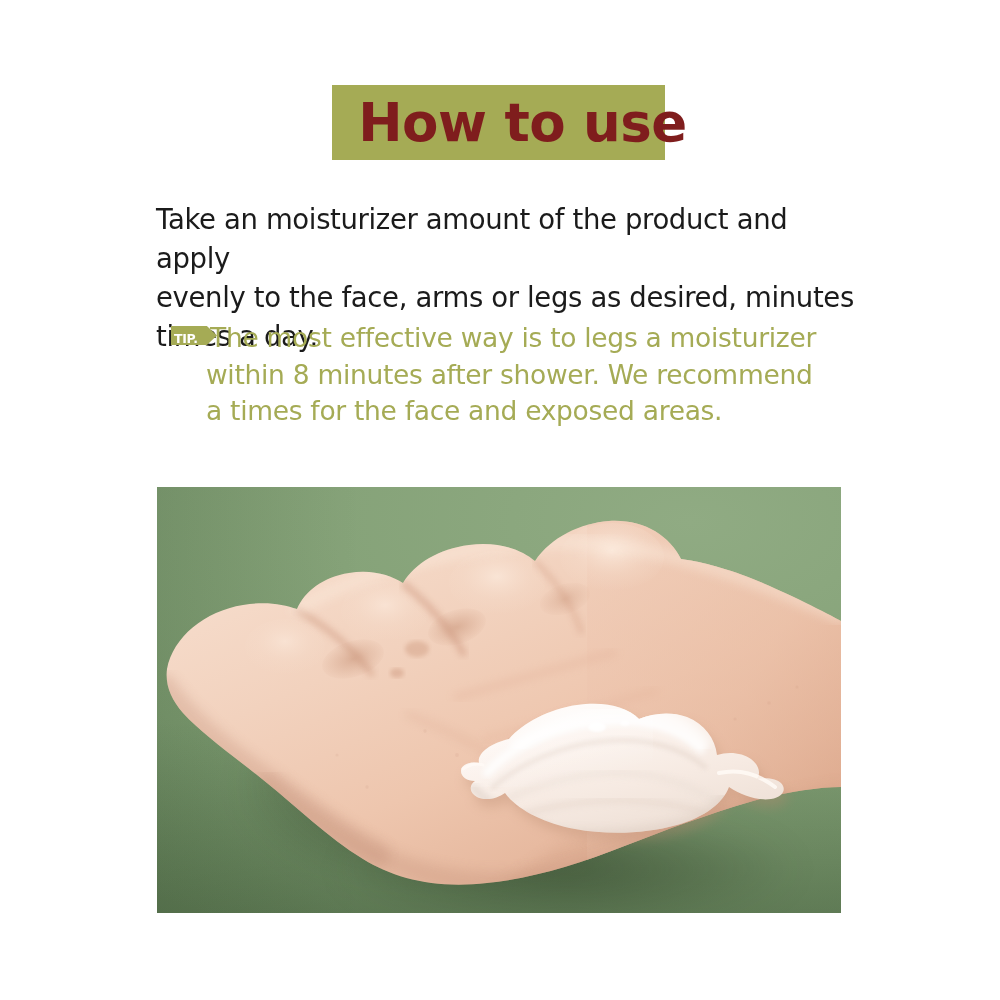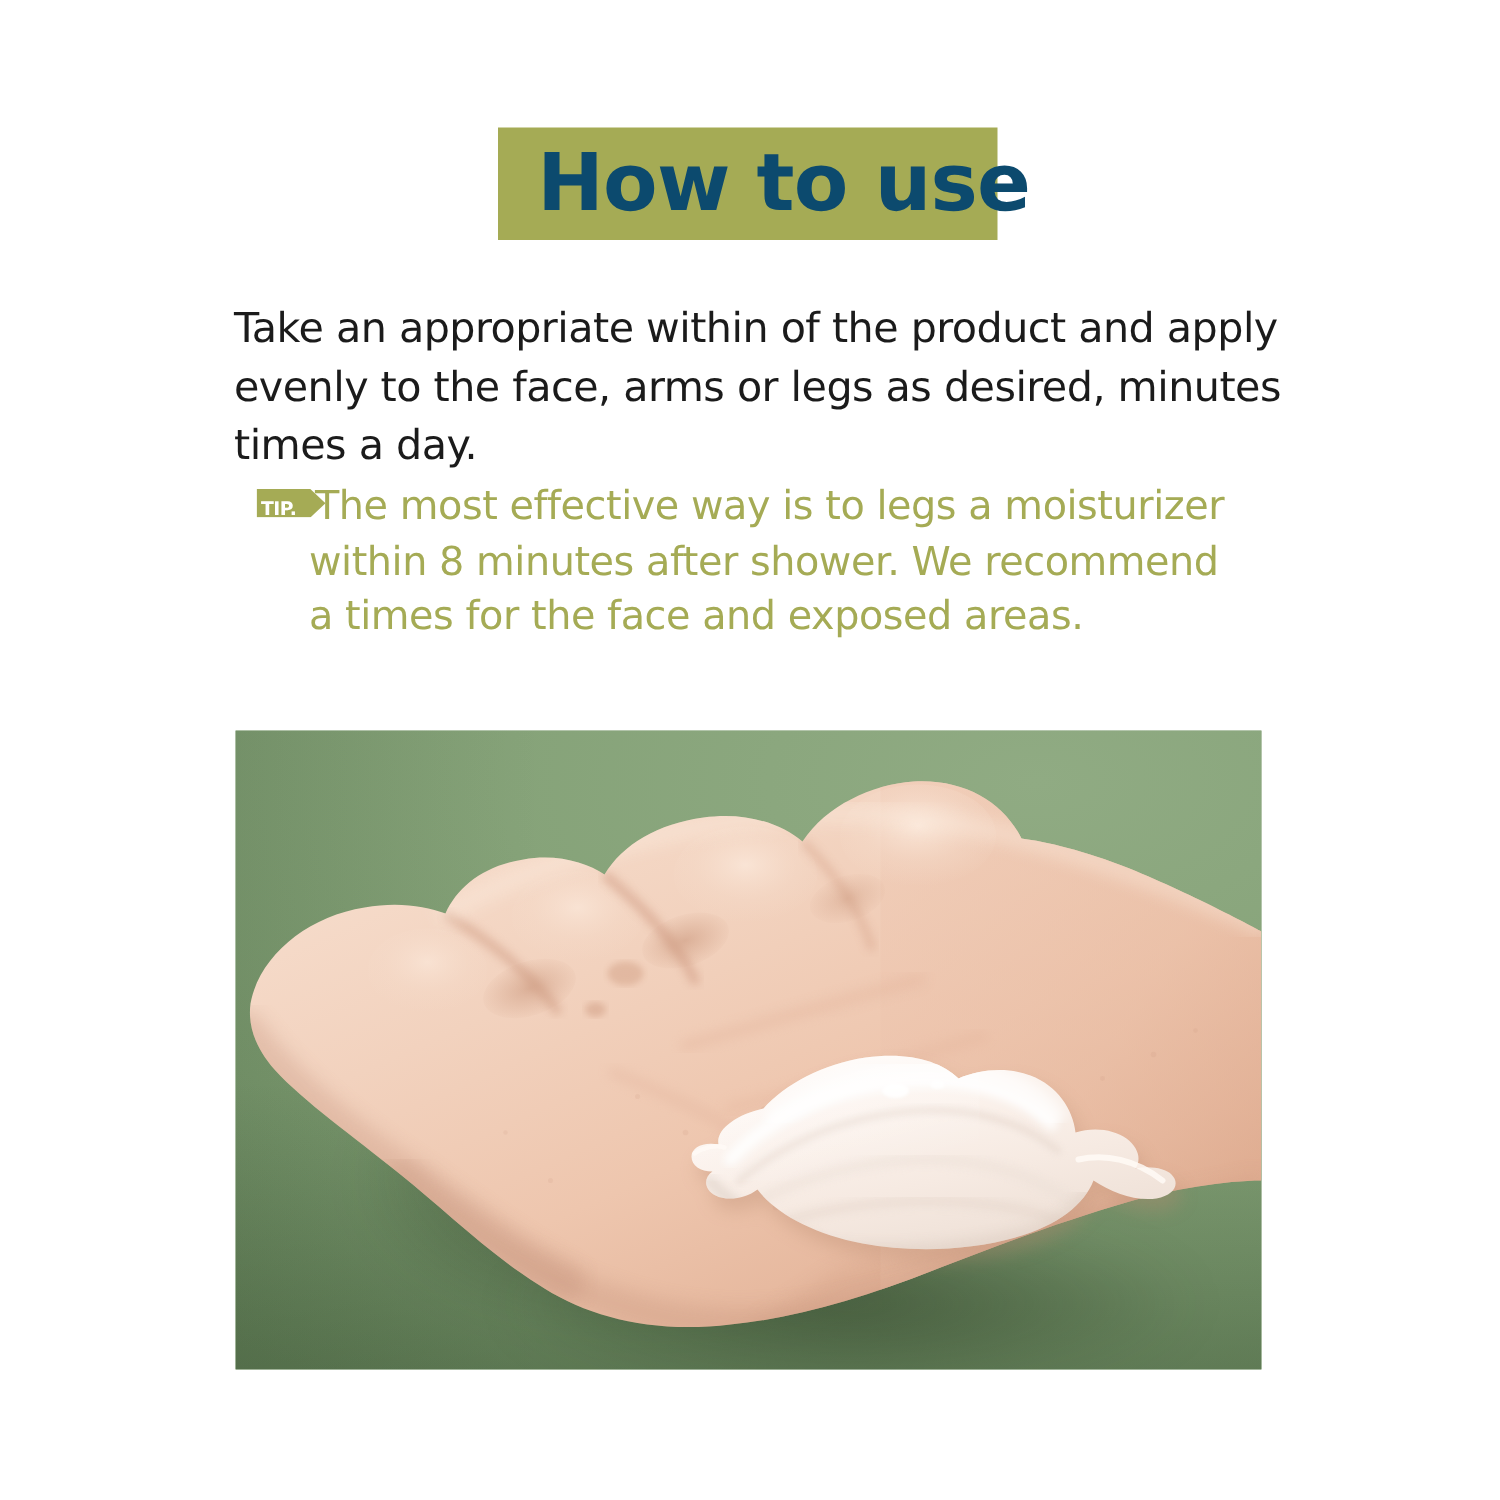--- a/index.html
+++ b/index.html
@@ -22,21 +22,21 @@
     left: 332px;
     top: 85px;
     width: 333px;
     height: 75px;
     background: #a5ab55;
     display: flex;
     align-items: center;
     justify-content: center;
   }
   .header-title {
-    color: #0c4a6e;
+    color: #7f1d1d;
     font-family: "DejaVu Sans", sans-serif;
     font-weight: 700;
     font-size: 53px;
     letter-spacing: -0.5px;
     line-height: 1;
     white-space: nowrap;
     margin-left: 48px;
   }
 
   
@@ -160,21 +160,21 @@
   .nowrapline { display: block; }
 </style>
 </head>
 <body>
 
 <div class="header-banner">
   <span class="header-title">How to use</span>
 </div>
 
 <div class="body-copy">
-  <span class="nowrapline">Take an appropriate within of the product and apply</span>
+  <span class="nowrapline">Take an moisturizer amount of the product and apply</span>
   <span class="nowrapline">evenly to the face, arms or legs as desired, minutes</span>
   <span class="nowrapline">times a day.</span>
 </div>
 
 <div class="tip-block">
   <div class="tip-row">
     <div class="tip-badge">
       <span class="tip-badge-label">TIP.</span>
     </div>
     <div class="tip-text">

